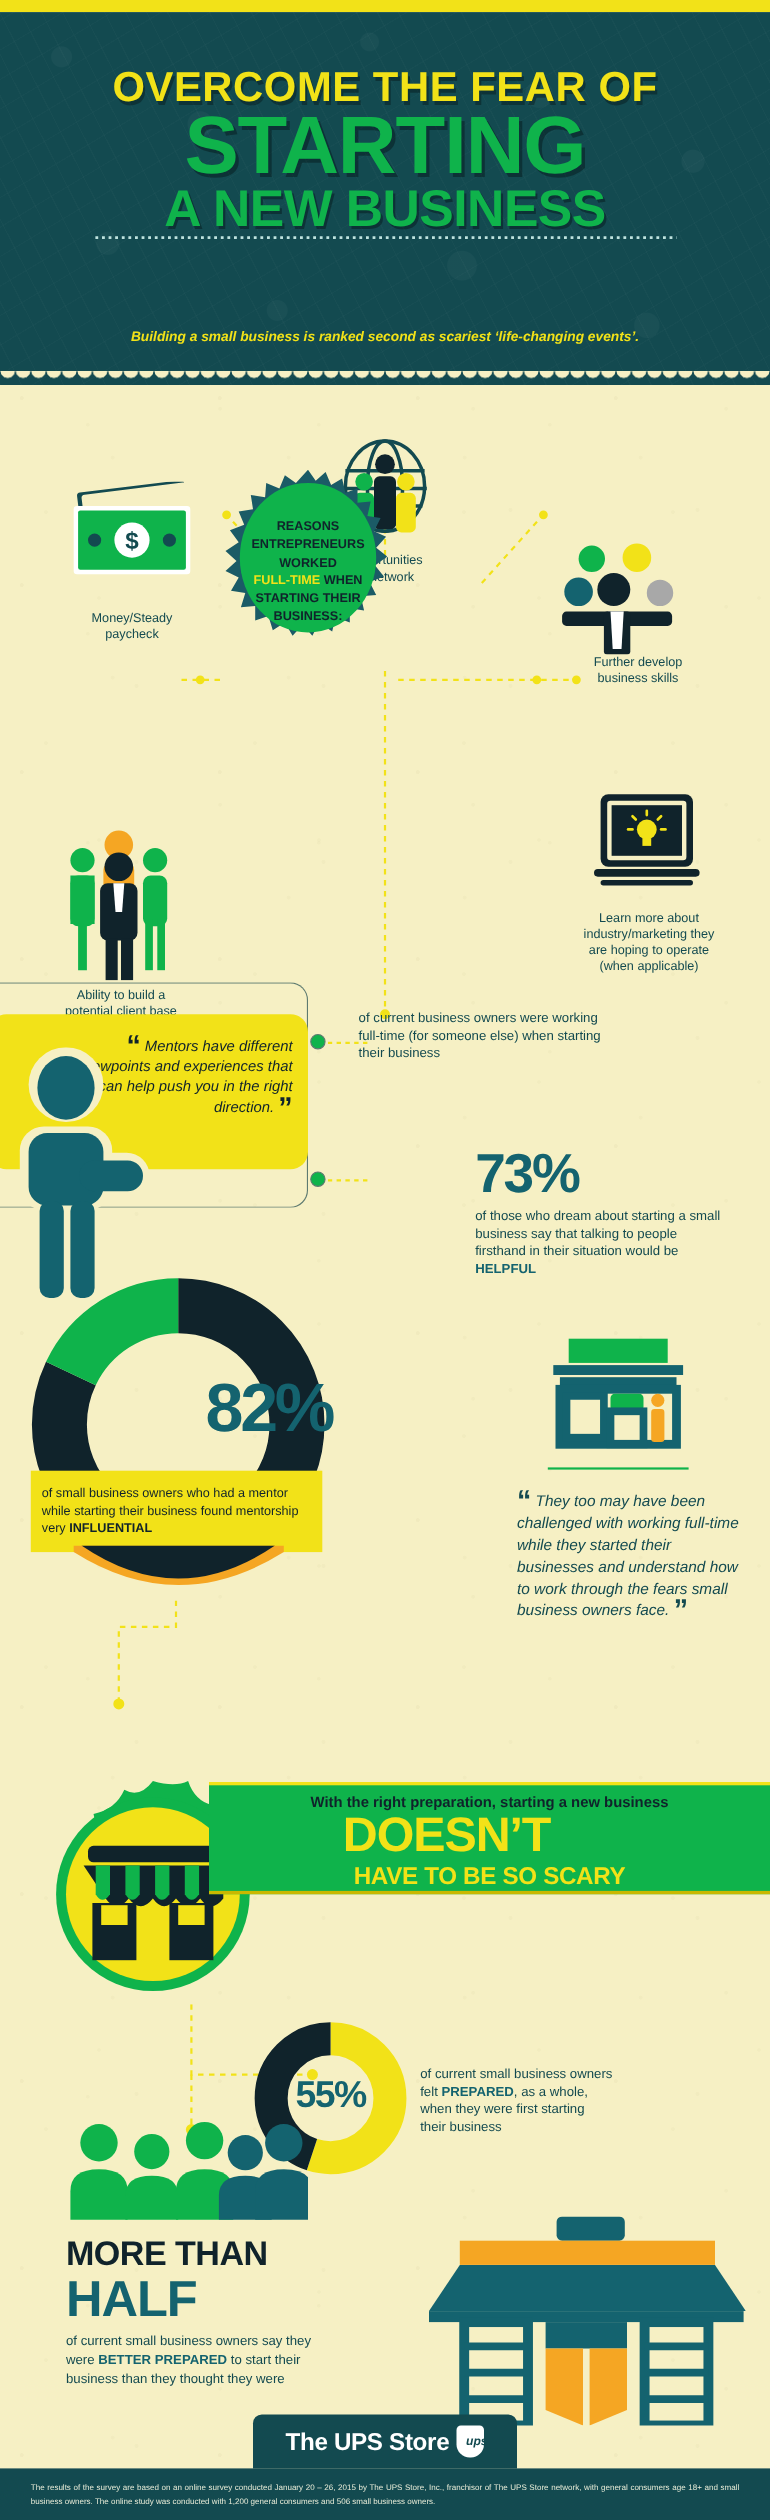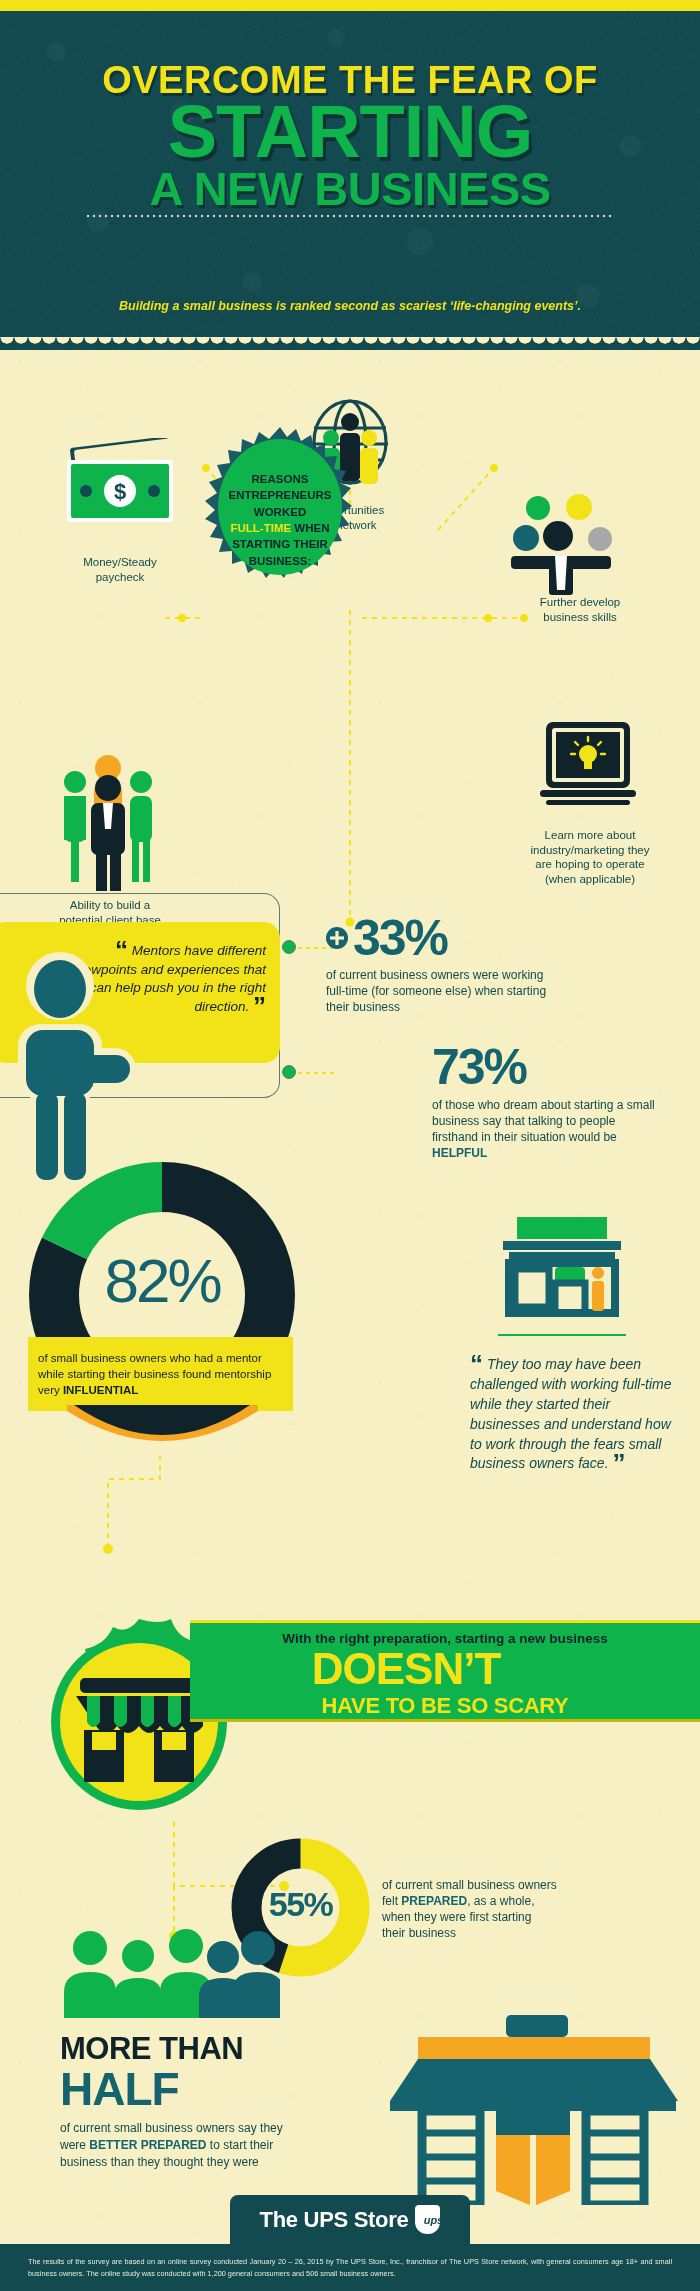--- a/index.html
+++ b/index.html
@@ -336,45 +336,37 @@
       <rect x="28" y="140" width="22" height="88" rx="9"></rect>
       <rect x="56" y="140" width="22" height="88" rx="9"></rect>
     </g>
   </svg>
 
   <div class="node" style="left:282px;top:940px;"></div>
   <svg class="abs" style="left:298px;top:940px;" width="40" height="16">
     <line x1="0" y1="8" x2="36" y2="8" stroke="#f2e218" stroke-width="2" stroke-dasharray="4 4"></line>
   </svg>
   <div class="abs" style="left:326px;top:913px;">
-    <div style="display:flex;align-items:center;gap:5px;">
-      <svg width="22" height="22" viewBox="0 0 22 22">
-        <circle cx="11" cy="11" r="11" fill="#14636f"></circle>
-        <rect x="9.4" y="4" width="3.2" height="14" fill="#f6f0c4"></rect>
-        <rect x="4" y="9.4" width="14" height="3.2" fill="#f6f0c4"></rect>
-      </svg>
-      <span class="pct-big">33%</span>
-    </div>
     <div class="pct-body" style="width:225px;margin-top:4px;">of current business owners were working full-time (for someone else) when starting their business</div>
   </div>
 
   <div class="node" style="left:282px;top:1065px;"></div>
   <svg class="abs" style="left:298px;top:1065px;" width="40" height="16">
     <line x1="0" y1="8" x2="36" y2="8" stroke="#f2e218" stroke-width="2" stroke-dasharray="4 4"></line>
   </svg>
   <div class="abs" style="left:432px;top:1042px;">
     <div class="pct-big">73%</div>
     <div class="pct-body" style="width:225px;margin-top:5px;"><span>of those who dream about starting a small business say that talking to people firsthand in their situation would be </span><b>HELPFUL</b></div>
   </div>
 
   <svg class="abs" style="left:22px;top:1155px;" width="280" height="280" viewBox="0 0 280 280">
     <circle cx="140" cy="140" r="108" fill="none" stroke="#10232b" stroke-width="50" stroke-dasharray="556.6 122.1" stroke-dashoffset="0" transform="rotate(-90 140 140)"></circle>
     <circle cx="140" cy="140" r="108" fill="none" stroke="#0fb34b" stroke-width="50" stroke-dasharray="122.1 556.6" stroke-dashoffset="-556.6" transform="rotate(-90 140 140)"></circle>
   </svg>
-  <div class="abs" style="left:22px;top:1245px;width:280px;text-align:center;font-size:62px;font-weight:normal;color:#14636f;letter-spacing:-3px;">82%</div>
+  <div class="abs" style="left:22px;top:1245px;width:280px;text-align:right;font-size:62px;font-weight:bold;color:#14636f;letter-spacing:-3px;">82%</div>
   <div class="band82">
     <div><span>of small business owners who had a mentor while starting their business found mentorship very </span><b>INFLUENTIAL</b></div>
   </div>
   <svg class="abs" style="left:22px;top:1405px;" width="280" height="60">
     <path d="M45 0 L236 0 L236 6 Q140 66 45 6 Z" fill="#f5a623"></path>
     <path d="M52 0 L228 0 Q140 60 52 0 Z" fill="#10232b"></path>
   </svg>
 
   <svg class="abs" style="left:495px;top:1215px;" width="135" height="105" viewBox="0 0 135 105">
     <rect x="22" y="2" width="90" height="22" fill="#0fb34b"></rect>

